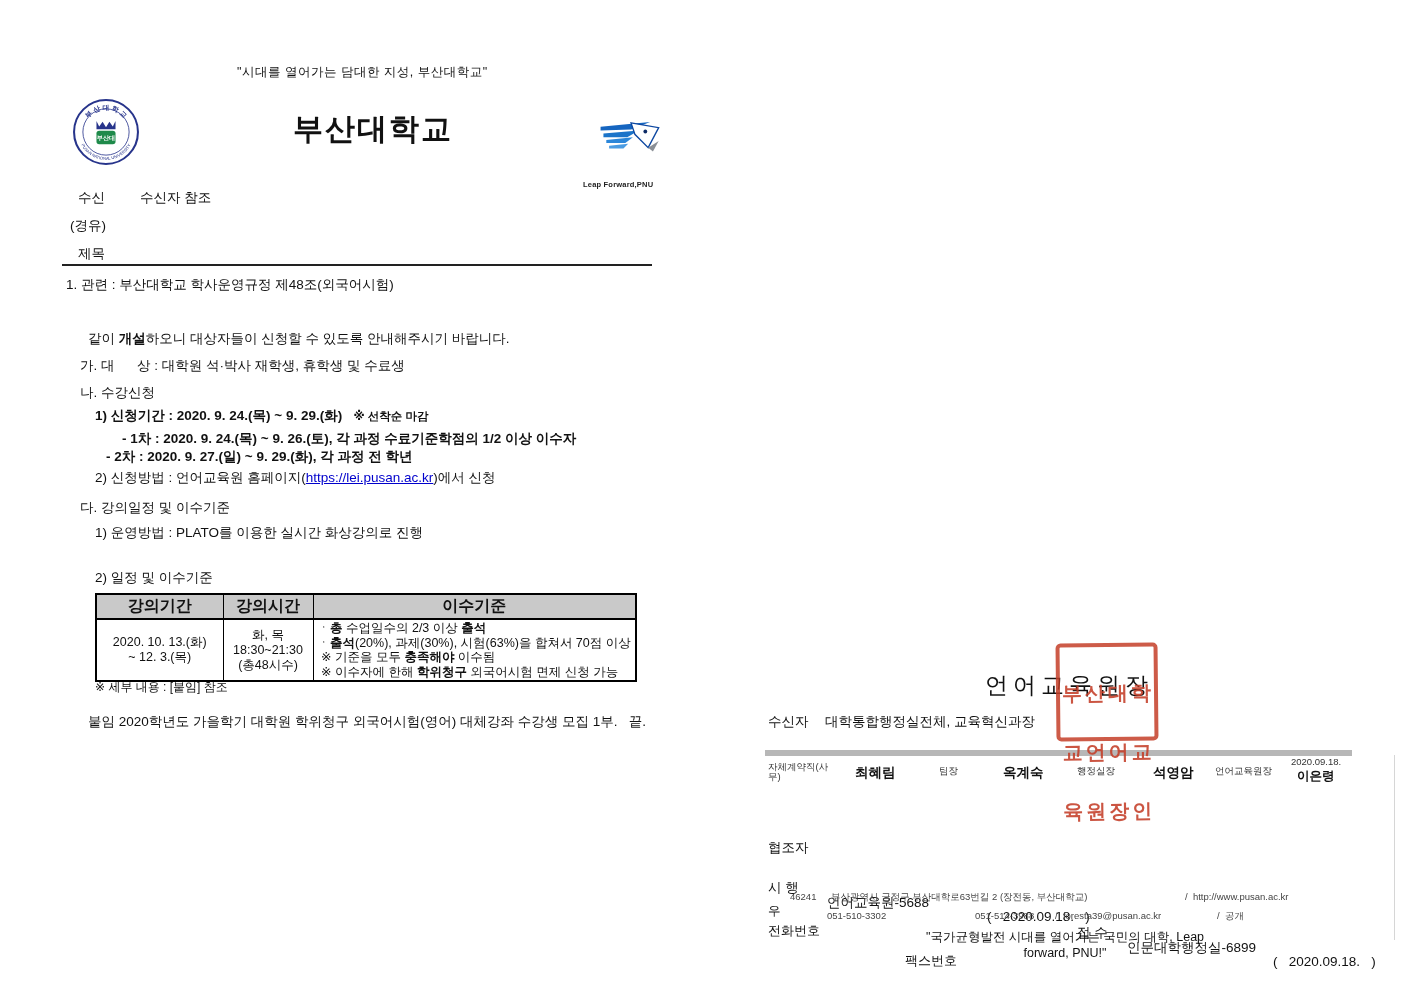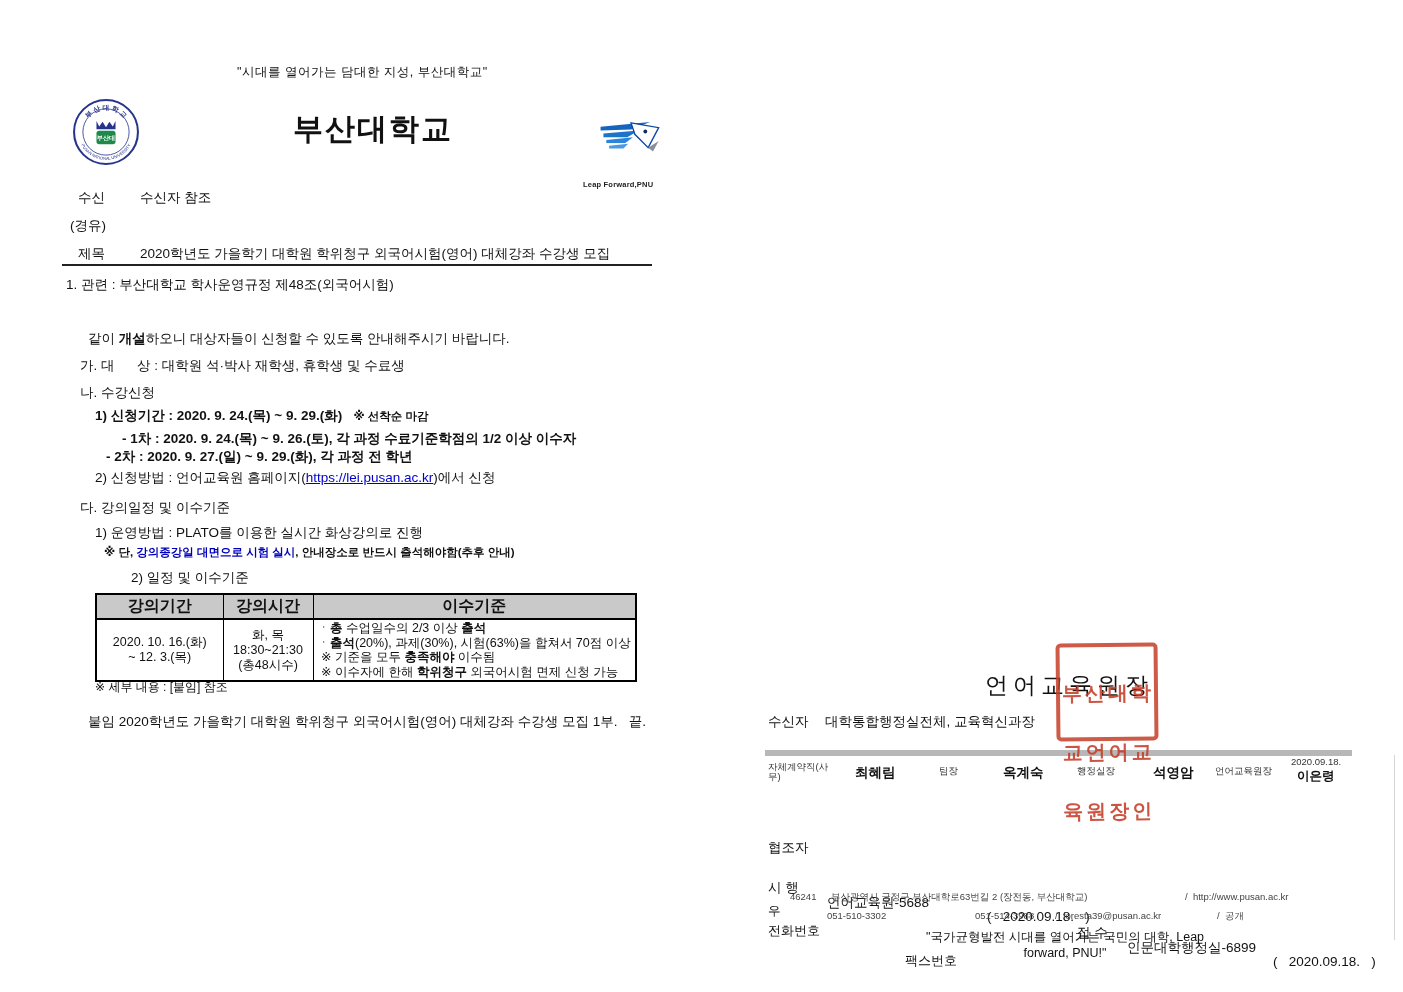--- a/index.html
+++ b/index.html
@@ -82,51 +82,49 @@
     </svg>
     <div class="leap-caption">Leap Forward,PNU</div>
   </div>
 
   <div class="abs doc-title">부산대학교</div>
 
   <div class="abs meta-label" style="left:78px;top:189px;">수신</div>
   <div class="abs" style="left:140px;top:189px;">수신자 참조</div>
   <div class="abs" style="left:70px;top:217px;">(경유)</div>
   <div class="abs meta-label" style="left:78px;top:245px;">제목</div>
-  <div class="abs" style="left:140px;top:245px;">2020학년도 가을학기 대학원 학위청구 외국어시험(영어) 대체강좌 수강생 모집</div>
   <div class="abs subject-rule"></div>
 
   <div class="abs" style="left:66px;top:276px;">1. 관련 : 부산대학교 학사운영규정 제48조(외국어시험)</div>
   <div class="abs" style="left:88px;top:330px;"><span>같이 </span><span class="seg-b">개설</span><span>하오니 대상자들이 신청할 수 있도록 안내해주시기 바랍니다.</span></div>
   <div class="abs" style="left:80px;top:357px;">가. 대      상 : 대학원 석·박사 재학생, 휴학생 및 수료생</div>
   <div class="abs" style="left:80px;top:384px;">나. 수강신청</div>
   <div class="abs" style="left:95px;top:407px;"><span class="seg-b">1) 신청기간 : 2020. 9. 24.(목) ~ 9. 29.(화)</span><span>   </span><span class="seg-sb">※ 선착순 마감</span></div>
   <div class="abs" style="left:122px;top:430px;"><span class="seg-b">- 1차 : 2020. 9. 24.(목) ~ 9. 26.(토), 각 과정 수료기준학점의 1/2 이상 이수자</span></div>
   <div class="abs" style="left:106px;top:448px;"><span class="seg-b">- 2차 : 2020. 9. 27.(일) ~ 9. 29.(화), 각 과정 전 학년</span></div>
   <div class="abs" style="left:95px;top:469px;"><span>2) 신청방법 : 언어교육원 홈페이지(</span><span class="seg-link">https://lei.pusan.ac.kr</span><span>)에서 신청</span></div>
   <div class="abs" style="left:80px;top:499px;">다. 강의일정 및 이수기준</div>
   <div class="abs" style="left:95px;top:524px;">1) 운영방법 : PLATO를 이용한 실시간 화상강의로 진행</div>
-  <div class="abs small-note" style="left:104px;top:545px;"><span class="seg-sb">※ 단, </span><span class="seg-bb">강의종강일 대면으로 시험 실시</span><span class="seg-sb">, 안내장소로 반드시 출석해야함(추후 안내)</span></div>
-  <div class="abs" style="left:95px;top:569px;margin-left:36px;">2) 일정 및 이수기준</div>
+  <div class="abs" style="left:95px;top:569px;">2) 일정 및 이수기준</div>
 
   <table class="course-table">
     <colgroup>
         <col style="width:127px">
         <col style="width:90px">
         <col style="width:311px">
       </colgroup>
     <tbody>
         <tr>
       <th>강의기간</th>
       <th>강의시간</th>
       <th>이수기준</th>
     </tr>
     <tr>
       <td class="td-center">
-        <div>2020. 10. 16.(화)</div>
+        <div>2020. 10. 13.(화)</div>
         <div>~ 12. 3.(목)</div>
       </td>
       <td class="td-center">
         <div>화, 목</div>
         <div>18:30~21:30</div>
         <div>(총48시수)</div>
       </td>
       <td class="td-crit">
         <div><span>ㆍ</span><span class="seg-b">총</span><span> 수업일수의 2/3 이상 </span><span class="seg-b">출석</span></div>
         <div><span>ㆍ</span><span class="seg-b">출석</span><span>(20%), 과제(30%), 시험(63%)을 합쳐서 70점 이상</span></div>

